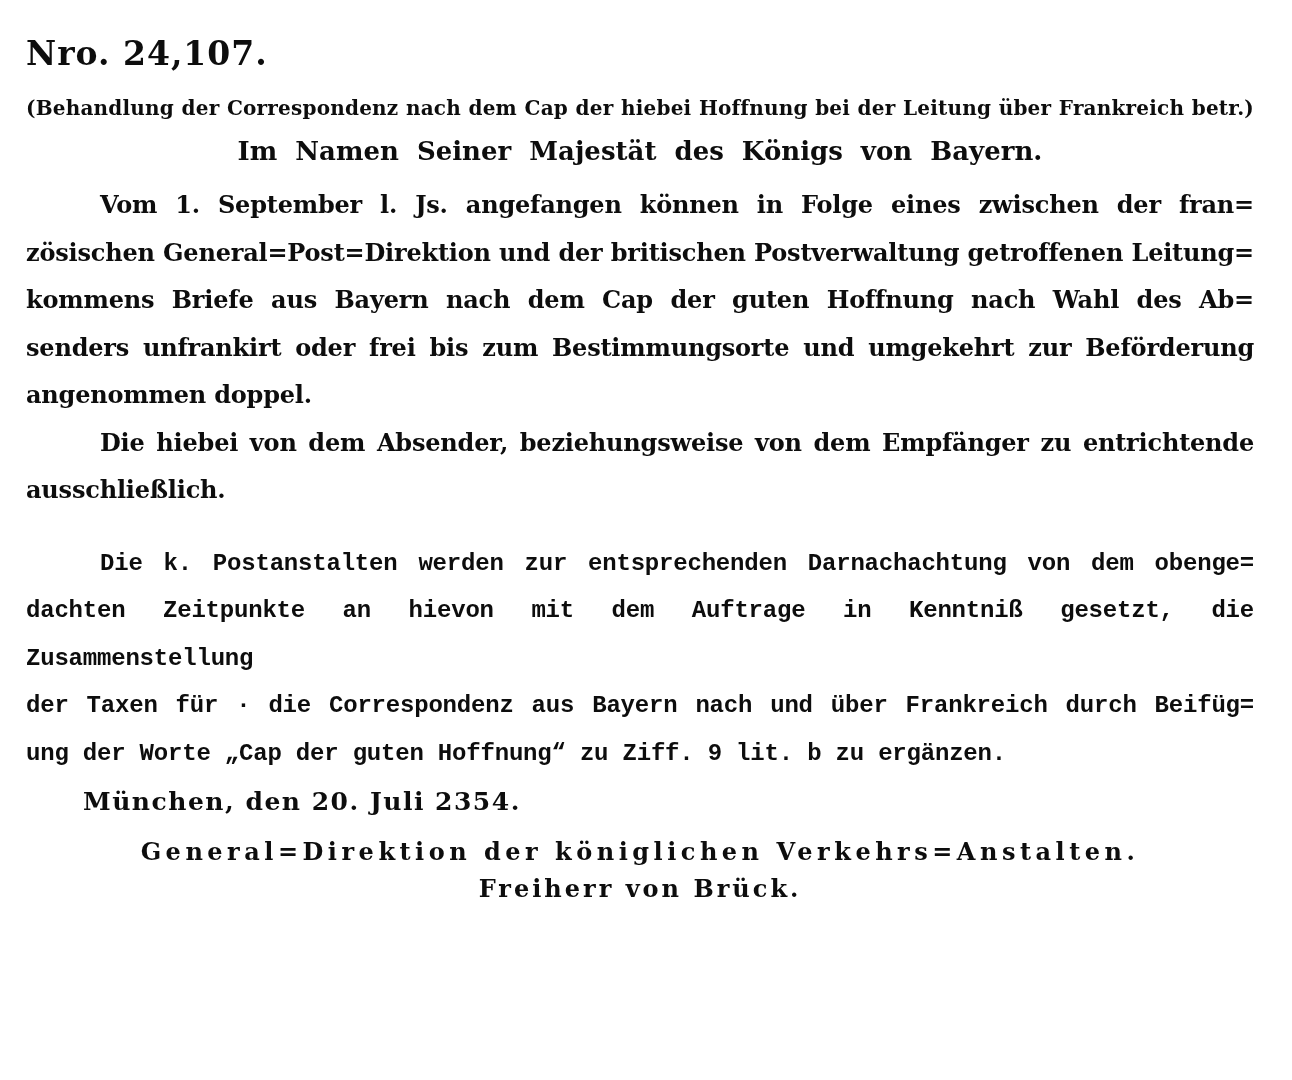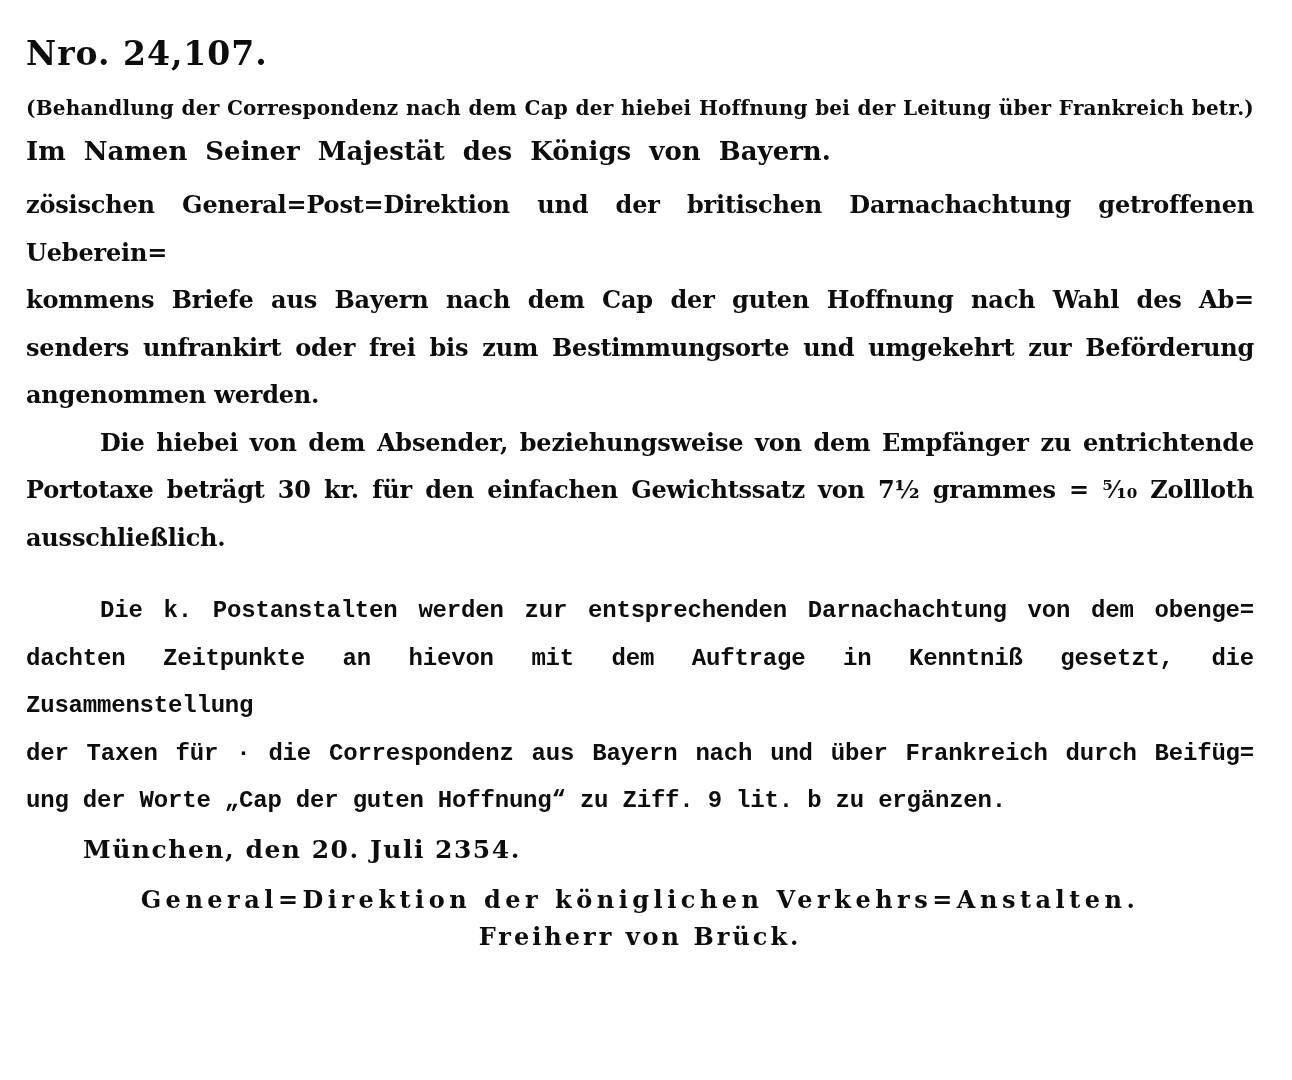--- a/index.html
+++ b/index.html
@@ -31,21 +31,21 @@
   .subject {
     font-size: 20px;
     text-align: justify;
     text-align-last: justify;
     letter-spacing: 0.2px;
     margin-bottom: 13px;
     line-height: 30px;
   }
   .heading {
     font-size: 26px;
-    text-align: left;
+    text-align: center;
     word-spacing: 9px;
     margin-bottom: 15px;
     white-space: nowrap;
   }
   .para { margin: 0; }
   .para.extra-space { margin-top: 26px; font-family: Liberation Mono, monospace; }
   .line {
     font-size: 24px;
     line-height: 47.5px;
     letter-spacing: -0.2px;
@@ -83,28 +83,28 @@
 
 <div class="sheet">
   <div class="doc-number">Nro. 24,107.</div>
 
   <div class="subject">(Behandlung der Correspondenz nach dem Cap der hiebei Hoffnung bei der Leitung über Frankreich betr.)</div>
 
   <div class="heading">Im Namen Seiner Majestät des Königs von Bayern.</div>
 
   <div id="paragraphs">
       <div class="para">
-        <div class="line">zösischen General=Post=Direktion und der britischen Darnachachtung getroffenen Ueberein=</div>
+        <div class="line first">Vom 1. September l. Js. angefangen können in Folge eines zwischen der fran=</div>
+        <div class="line">zösischen General=Post=Direktion und der britischen Postverwaltung getroffenen Leitung=</div>
         <div class="line">kommens Briefe aus Bayern nach dem Cap der guten Hoffnung nach Wahl des Ab=</div>
         <div class="line">senders unfrankirt oder frei bis zum Bestimmungsorte und umgekehrt zur Beförderung</div>
-        <div class="line last">angenommen werden.</div>
+        <div class="line last">angenommen doppel.</div>
       </div>
       <div class="para">
         <div class="line first">Die hiebei von dem Absender, beziehungsweise von dem Empfänger zu entrichtende</div>
-        <div class="line">Portotaxe beträgt 30 kr. für den einfachen Gewichtssatz von 7½ grammes = ⁵⁄₁₀ Zollloth</div>
         <div class="line last">ausschließlich.</div>
       </div>
       <div class="para extra-space">
         <div class="line first">Die k. Postanstalten werden zur entsprechenden Darnachachtung von dem obenge=</div>
         <div class="line">dachten Zeitpunkte an hievon mit dem Auftrage in Kenntniß gesetzt, die Zusammenstellung</div>
         <div class="line">der Taxen für · die Correspondenz aus Bayern nach und über Frankreich durch Beifüg=</div>
         <div class="line last">ung der Worte „Cap der guten Hoffnung“ zu Ziff. 9 lit. b zu ergänzen.</div>
       </div>
     </div>
 

